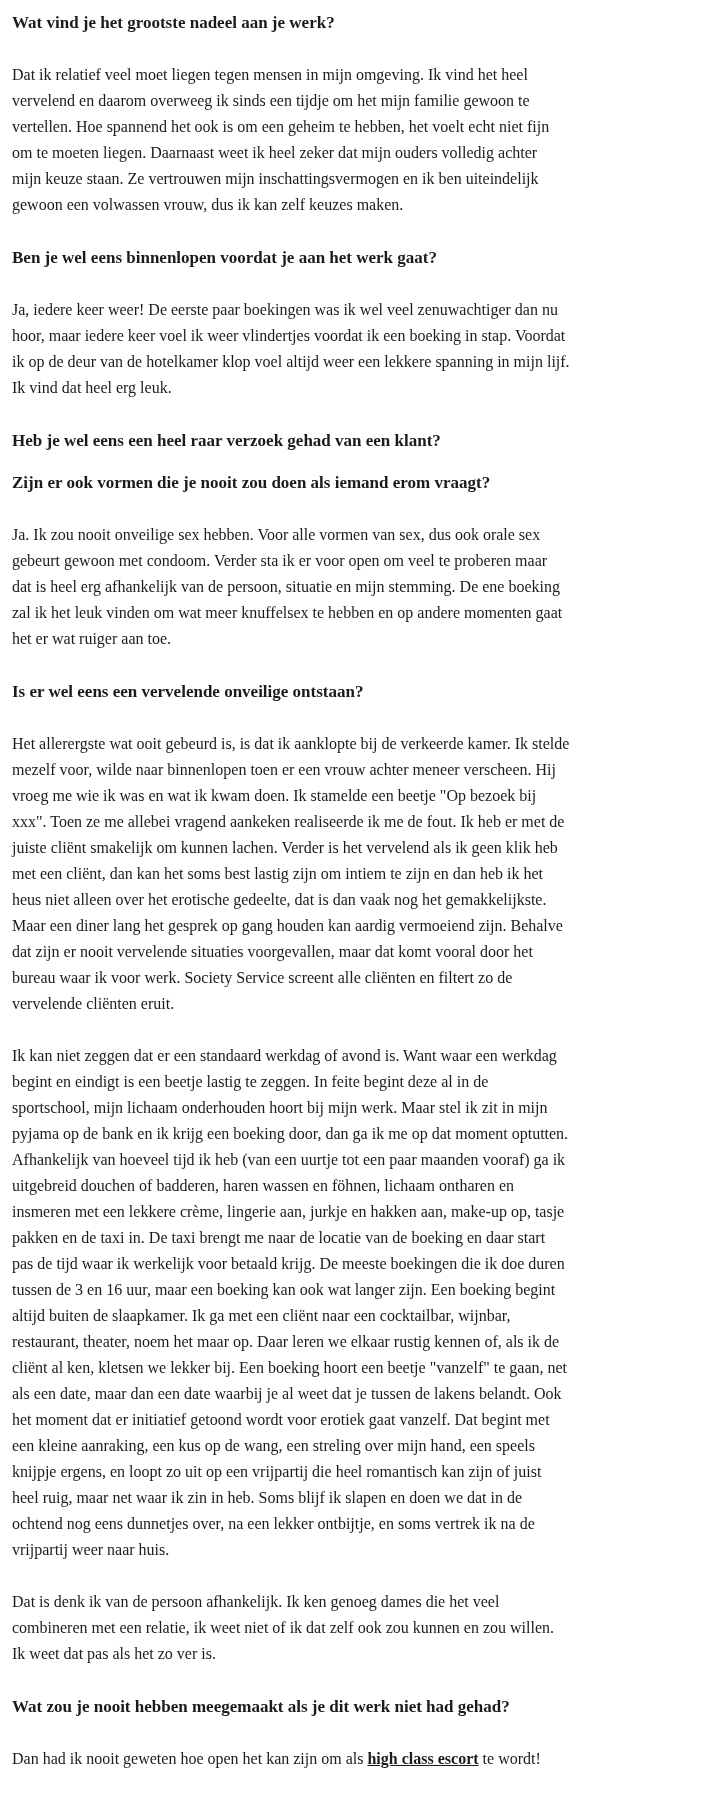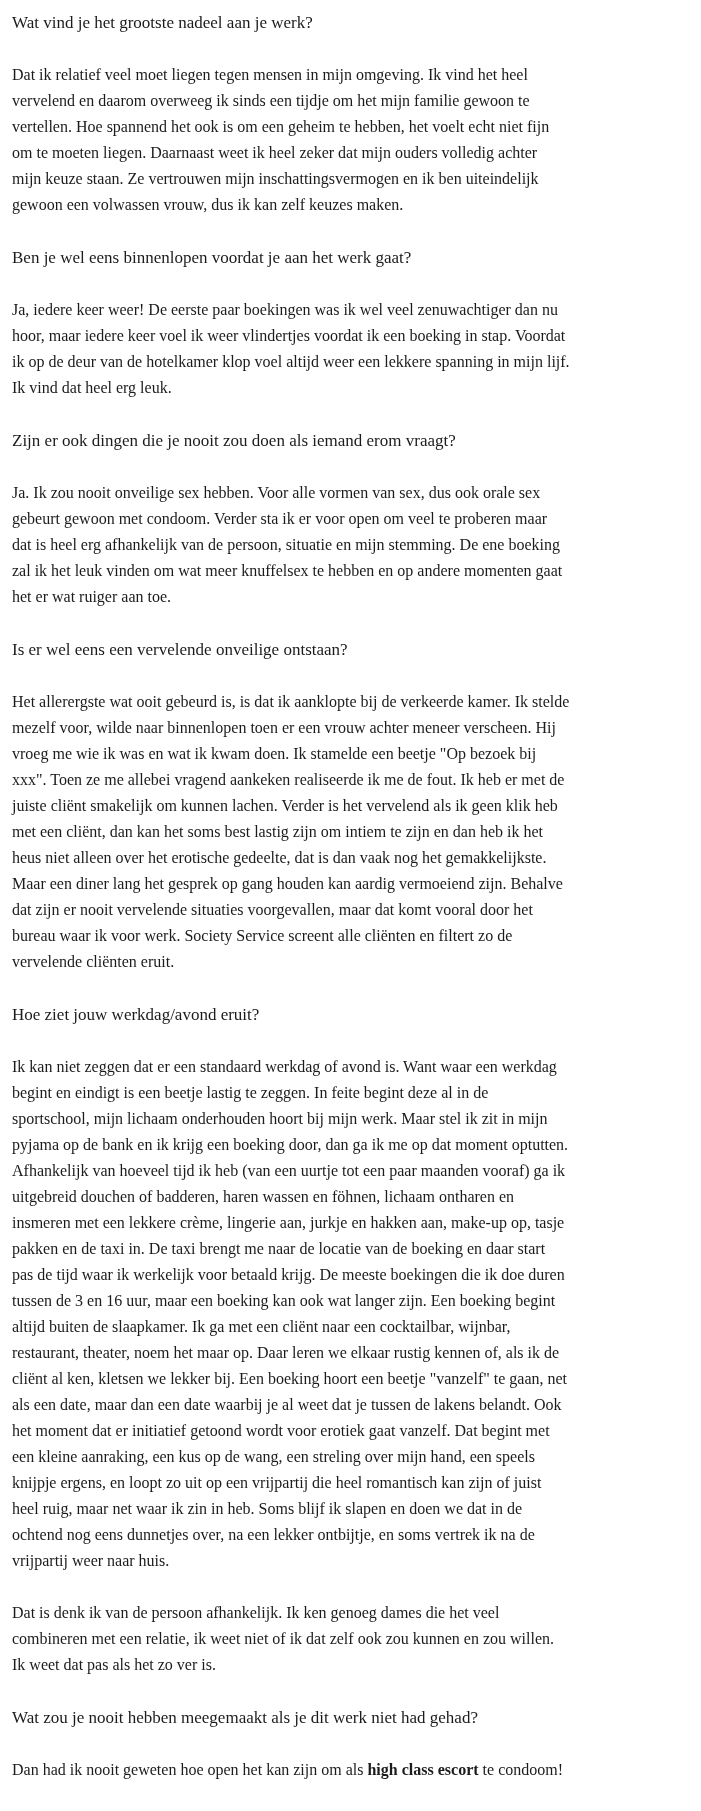--- a/index.html
+++ b/index.html
@@ -16,60 +16,61 @@
   .article {
     box-sizing: content-box;
     width: 558px;
     padding: 9px 0 24px 12px;
     color: #1b1b1b;
     font-family: "Liberation Serif", "DejaVu Serif", serif;
   }
   .article h2 {
     font-size: 17px;
     line-height: 27px;
-    font-weight: 400;
+    font-weight: 700;
     margin: 15px 0 10px 0;
     color: #1b1b1b;
   }
   .article h2:first-child {
     margin-top: 0;
   }
   .article p {
     font-size: 16px;
     line-height: 26px;
     margin: 26px 0;
     color: #1b1b1b;
   }
   .article strong {
     font-weight: 700;
+    text-decoration: underline;
   }
 </style>
 </head>
 <body>
 
 <div class="page">
   <article class="article">
 
     <h2>Wat vind je het grootste nadeel aan je werk?</h2>
     <p>Dat ik relatief veel moet liegen tegen mensen in mijn omgeving. Ik vind het heel vervelend en daarom overweeg ik sinds een tijdje om het mijn familie gewoon te vertellen. Hoe spannend het ook is om een geheim te hebben, het voelt echt niet fijn om te moeten liegen. Daarnaast weet ik heel zeker dat mijn ouders volledig achter mijn keuze staan. Ze vertrouwen mijn inschattingsvermogen en ik ben uiteindelijk gewoon een volwassen vrouw, dus ik kan zelf keuzes maken.</p>
 
     <h2>Ben je wel eens binnenlopen voordat je aan het werk gaat?</h2>
     <p>Ja, iedere keer weer! De eerste paar boekingen was ik wel veel zenuwachtiger dan nu hoor, maar iedere keer voel ik weer vlindertjes voordat ik een boeking in stap. Voordat ik op de deur van de hotelkamer klop voel altijd weer een lekkere spanning in mijn lijf. Ik vind dat heel erg leuk.</p>
 
+    <h2>Heb je wel eens een heel raar verzoek gehad van een klant?</h2>
 
-    <h2>Zijn er ook dingen die je nooit zou doen als iemand erom vraagt?</h2>
+    <h2>Zijn er ook vormen die je nooit zou doen als iemand erom vraagt?</h2>
     <p>Ja. Ik zou nooit onveilige sex hebben. Voor alle vormen van sex, dus ook orale sex gebeurt gewoon met condoom. Verder sta ik er voor open om veel te proberen maar dat is heel erg afhankelijk van de persoon, situatie en mijn stemming. De ene boeking zal ik het leuk vinden om wat meer knuffelsex te hebben en op andere momenten gaat het er wat ruiger aan toe.</p>
 
     <h2>Is er wel eens een vervelende onveilige ontstaan?</h2>
     <p>Het allerergste wat ooit gebeurd is, is dat ik aanklopte bij de verkeerde kamer. Ik stelde mezelf voor, wilde naar binnenlopen toen er een vrouw achter meneer verscheen. Hij vroeg me wie ik was en wat ik kwam doen. Ik stamelde een beetje "Op bezoek bij xxx". Toen ze me allebei vragend aankeken realiseerde ik me de fout. Ik heb er met de juiste cliënt smakelijk om kunnen lachen. Verder is het vervelend als ik geen klik heb met een cliënt, dan kan het soms best lastig zijn om intiem te zijn en dan heb ik het heus niet alleen over het erotische gedeelte, dat is dan vaak nog het gemakkelijkste. Maar een diner lang het gesprek op gang houden kan aardig vermoeiend zijn. Behalve dat zijn er nooit vervelende situaties voorgevallen, maar dat komt vooral door het bureau waar ik voor werk. Society Service screent alle cliënten en filtert zo de vervelende cliënten eruit.</p>
 
-    <h2>Hoe ziet jouw werkdag/avond eruit?</h2>
     <p>Ik kan niet zeggen dat er een standaard werkdag of avond is. Want waar een werkdag begint en eindigt is een beetje lastig te zeggen. In feite begint deze al in de sportschool, mijn lichaam onderhouden hoort bij mijn werk. Maar stel ik zit in mijn pyjama op de bank en ik krijg een boeking door, dan ga ik me op dat moment optutten. Afhankelijk van hoeveel tijd ik heb (van een uurtje tot een paar maanden vooraf) ga ik uitgebreid douchen of badderen, haren wassen en föhnen, lichaam ontharen en insmeren met een lekkere crème, lingerie aan, jurkje en hakken aan, make-up op, tasje pakken en de taxi in. De taxi brengt me naar de locatie van de boeking en daar start pas de tijd waar ik werkelijk voor betaald krijg. De meeste boekingen die ik doe duren tussen de 3 en 16 uur, maar een boeking kan ook wat langer zijn. Een boeking begint altijd buiten de slaapkamer. Ik ga met een cliënt naar een cocktailbar, wijnbar, restaurant, theater, noem het maar op. Daar leren we elkaar rustig kennen of, als ik de cliënt al ken, kletsen we lekker bij. Een boeking hoort een beetje "vanzelf" te gaan, net als een date, maar dan een date waarbij je al weet dat je tussen de lakens belandt. Ook het moment dat er initiatief getoond wordt voor erotiek gaat vanzelf. Dat begint met een kleine aanraking, een kus op de wang, een streling over mijn hand, een speels knijpje ergens, en loopt zo uit op een vrijpartij die heel romantisch kan zijn of juist heel ruig, maar net waar ik zin in heb. Soms blijf ik slapen en doen we dat in de ochtend nog eens dunnetjes over, na een lekker ontbijtje, en soms vertrek ik na de vrijpartij weer naar huis.</p>
 
     <p>Dat is denk ik van de persoon afhankelijk. Ik ken genoeg dames die het veel combineren met een relatie, ik weet niet of ik dat zelf ook zou kunnen en zou willen. Ik weet dat pas als het zo ver is.</p>
 
     <h2>Wat zou je nooit hebben meegemaakt als je dit werk niet had gehad?</h2>
     <p>
-      <span>Dan had ik nooit geweten hoe open het kan zijn om als </span><strong>high class escort</strong><span> te condoom!</span>
+      <span>Dan had ik nooit geweten hoe open het kan zijn om als </span><strong>high class escort</strong><span> te wordt!</span>
     </p>
 
   </article>
 </div>
 
 </body></html>

